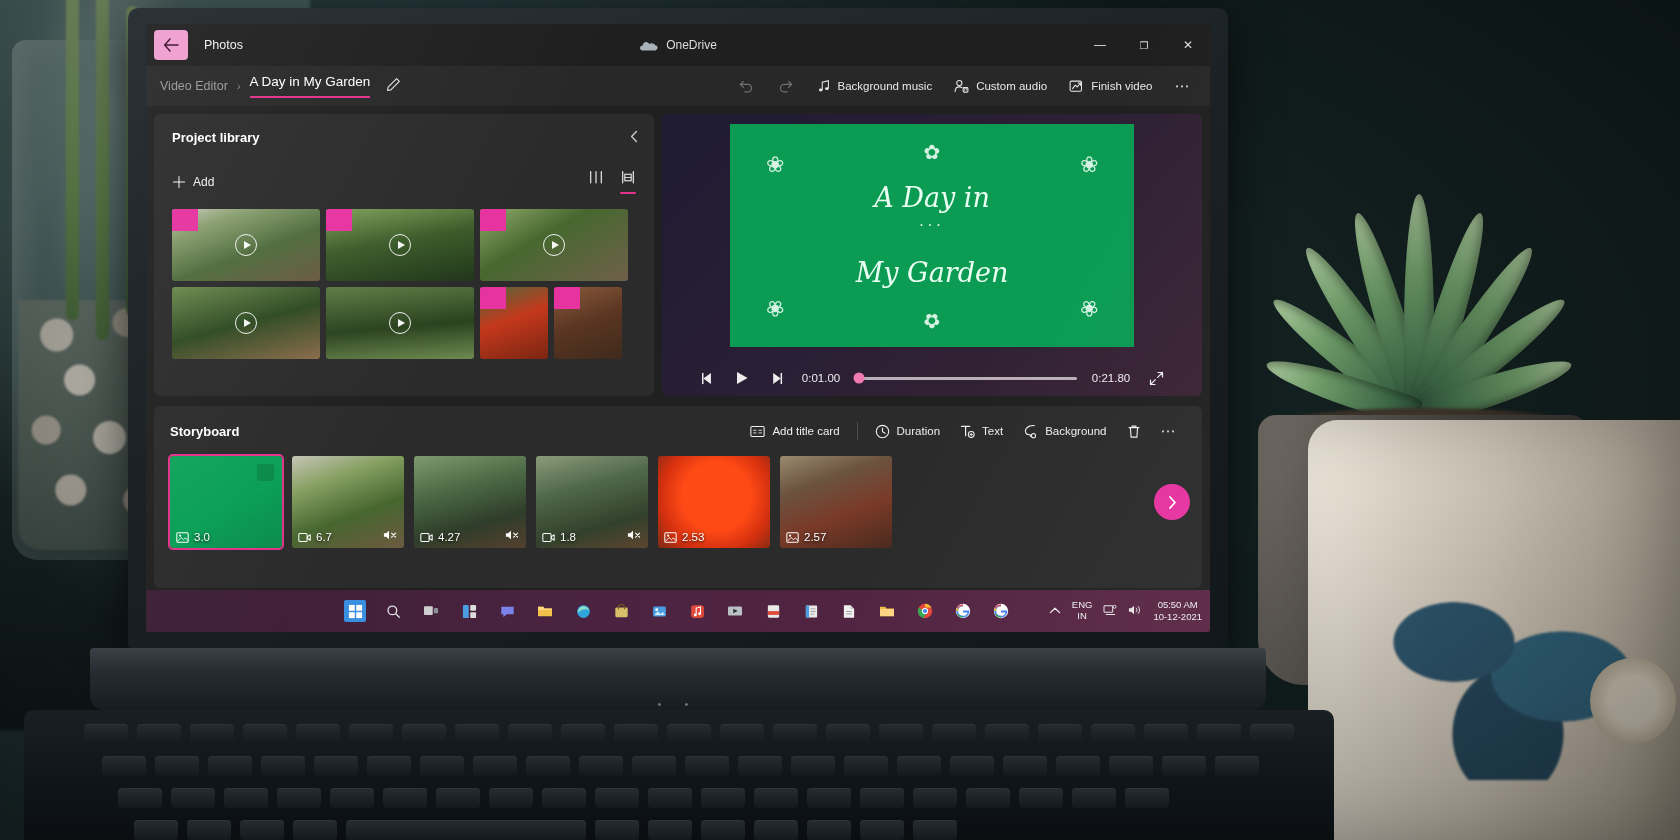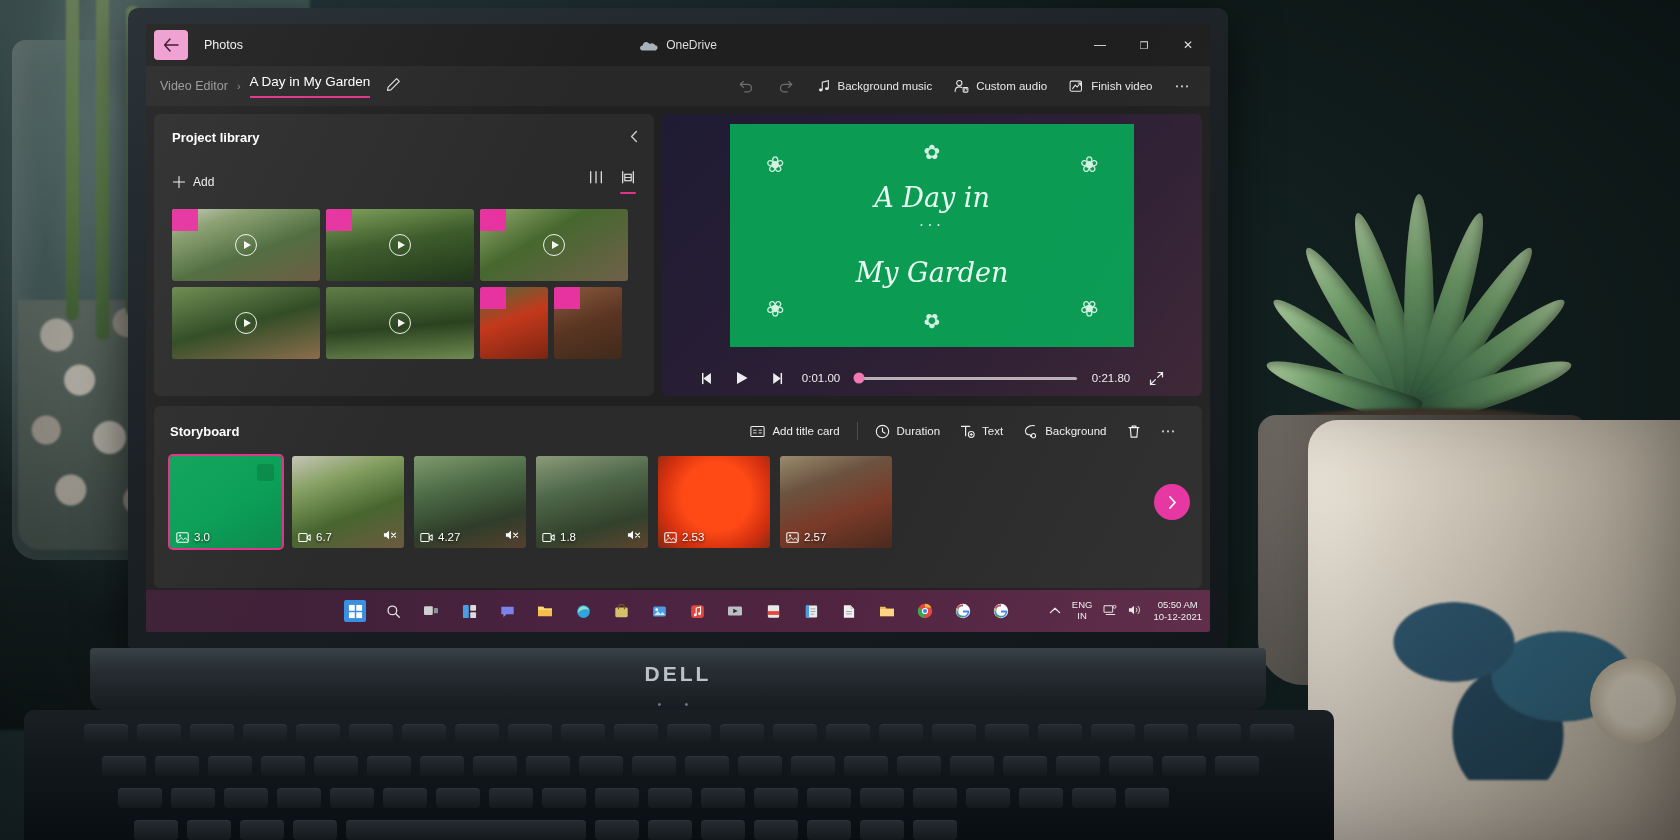--- a/index.html
+++ b/index.html
@@ -853,21 +853,20 @@
           </span>
         </div>
       </div>
 
     </div>
   </div>
 
   <div class="glare"></div>
 
   <div class="deck"></div>
-  <div class="hinge-logo">DELL</div>
   <div class="hinge-dots">•&nbsp;•</div>
 
   <div class="keyboard">
     <div class="key-row" style="top:14px;">
       <div class="key"></div>
         <div class="key"></div>
         <div class="key"></div>
       <div class="key"></div>
         <div class="key"></div>
         <div class="key"></div>

